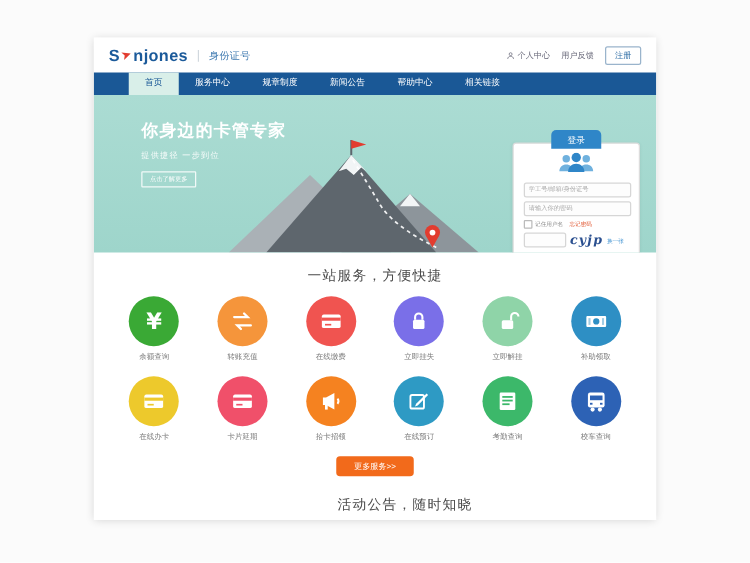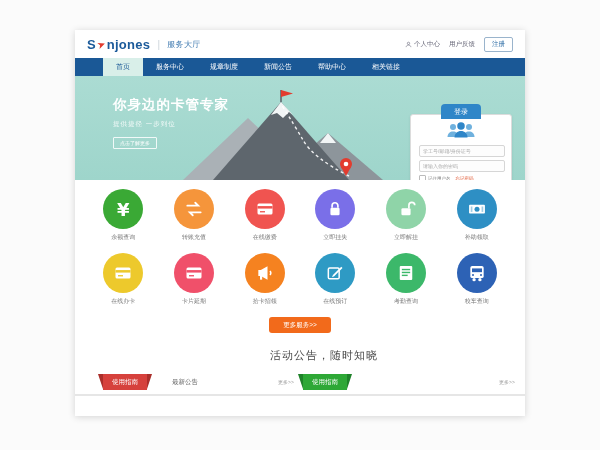--- a/index.html
+++ b/index.html
@@ -15,21 +15,21 @@
   .hdr-right{margin-left:auto;display:flex;align-items:center;gap:9px;font-size:6.5px;color:#667;}
   .hdr-link{cursor:pointer;display:flex;align-items:center;gap:2px;}
   .reg-btn{border:1px solid #9ab4cc;color:#2f6ea6;padding:2px 7px;border-radius:2px;font-size:6.5px;cursor:pointer;background:#fff;}
 
   
   .nav{height:18px;background:#1a5896;display:flex;padding-left:28px;}
   .nav-item{color:#fff;font-size:7px;line-height:18px;padding:0 13px;cursor:pointer;}
   .nav-item.active{background:#d9efe9;color:#1a5896;}
 
   
-  .banner{height:104px;background:linear-gradient(180deg,#abdcd3,#9ed5cb);position:relative;overflow:hidden;}
+  .banner{height:126px;background:linear-gradient(180deg,#abdcd3,#9ed5cb);position:relative;overflow:hidden;}
   .banner-copy{position:absolute;left:38px;top:20px;color:#fff;z-index:3;}
   .banner-h1{font-size:13.5px;font-weight:bold;letter-spacing:1px;}
   .banner-sub{font-size:6.5px;margin-top:6px;opacity:.9;letter-spacing:1px;}
   .banner-cta{display:inline-block;margin-top:8px;border:1px solid rgba(255,255,255,.85);font-size:5px;padding:2px 6px;color:#fff;cursor:pointer;border-radius:1px;}
   .mtn{position:absolute;left:78px;bottom:0;z-index:1;}
 
   
   .login{position:absolute;right:13px;top:38px;width:100px;height:120px;background:#fff;border:1px solid #dcdcdc;border-radius:3px;z-index:5;box-shadow:0 1px 3px rgba(0,0,0,.08);}
   .login-tab{position:absolute;top:-11px;left:50%;transform:translateX(-50%);background:#2f86c8;color:#fff;font-size:7px;padding:2.5px 13px;border-radius:4px 4px 0 0;cursor:pointer;white-space:nowrap;}
   .login-body{padding:7px 8px 0;}
@@ -73,21 +73,21 @@
 <body>
 
 <div class="page">
 
   <div class="hdr">
     <div class="logo">
       <span>S</span>
         <span class="mark">➤</span>
         <span>njones</span>
       <span class="logo-sep">|</span>
-      <span class="logo-tag">服务大厅</span>
+      <span class="logo-tag">身份证号</span>
     </div>
     <div class="hdr-right">
       <span class="hdr-link">
         <svg width="7" height="7" viewBox="0 0 24 24">
             <circle cx="12" cy="8" r="4" fill="none" stroke="#667" stroke-width="2"></circle>
             <path d="M4 21c0-4.4 3.6-7 8-7s8 2.6 8 7" fill="none" stroke="#667" stroke-width="2"></path>
           </svg>
         <span>个人中心</span>
       </span>
       <span class="hdr-link">
@@ -150,20 +150,21 @@
         <div class="cap-row">
           <input type="text" style="">
           <span class="cap-txt">cyjp</span>
           <span class="cap-refresh">换一张</span>
         </div>
 
       </div>
     </div>
   </div>
 
+  <div class="sec-title svc-title">一站服务，方便快捷</div>
   <div class="grid" id="svc-grid">
       <div class="svc">
         <div class="circ" style="background:#3aa935">
           <span style="font-size:18px;font-weight:bold;font-family:'DejaVu Sans',sans-serif">¥</span>
         </div>
         <div class="svc-label">余额查询</div>
       </div>
       <div class="svc">
         <div class="circ" style="background:#f5953b">
           <svg xmlns="http://www.w3.org/2000/svg" width="20" height="20" viewBox="0 0 24 24">

